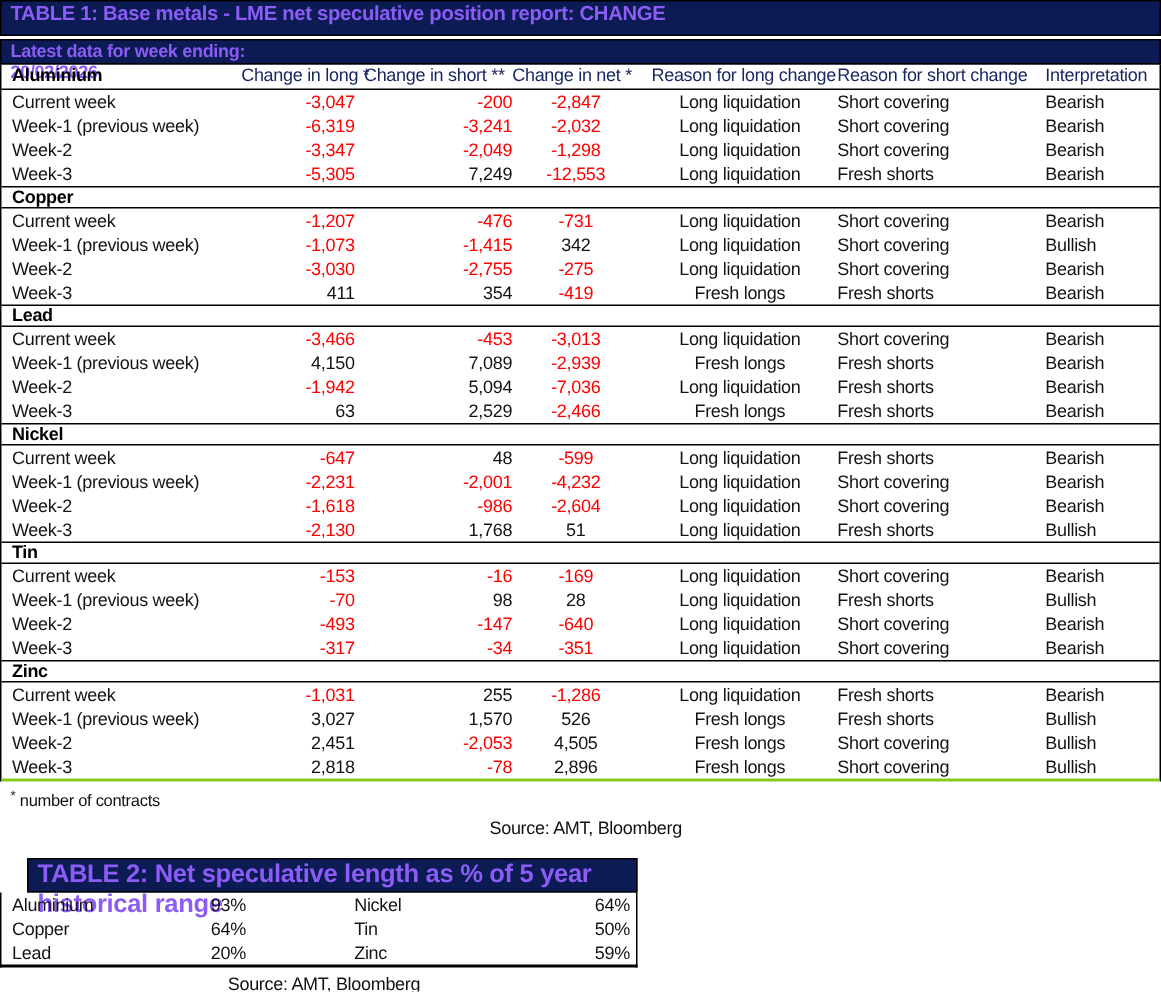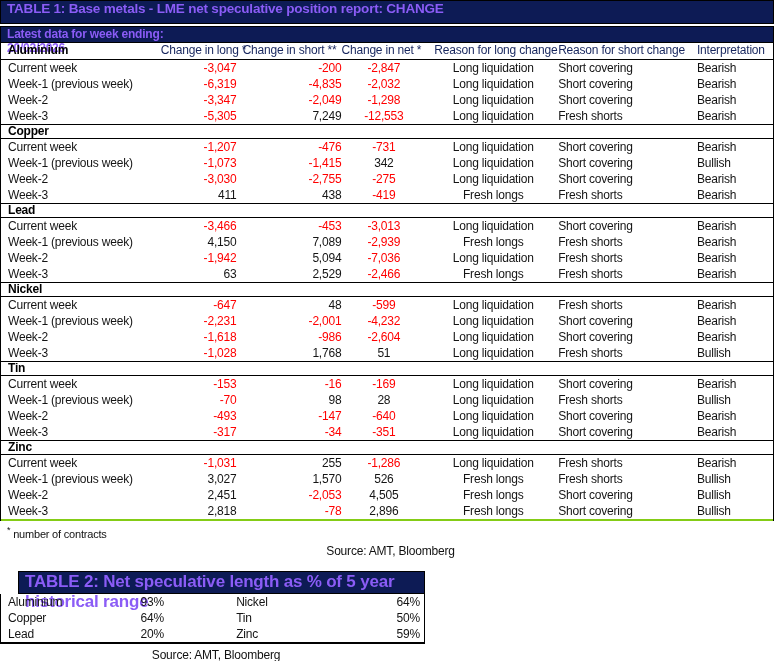--- a/index.html
+++ b/index.html
@@ -107,21 +107,21 @@
               <span class="c num neg">-3,047</span>
               <span class="c num neg">-200</span>
               <span class="c num neg">-2,847</span>
               <span class="c">Long liquidation</span>
               <span class="c">Short covering</span>
               <span class="c">Bearish</span>
             </div>
             <div class="row cols">
               <span class="c">Week-1 (previous week)</span>
               <span class="c num neg">-6,319</span>
-              <span class="c num neg">-4,835</span>
+              <span class="c num neg">-3,241</span>
               <span class="c num neg">-2,032</span>
               <span class="c">Long liquidation</span>
               <span class="c">Short covering</span>
               <span class="c">Bearish</span>
             </div>
             <div class="row cols">
               <span class="c">Week-2</span>
               <span class="c num neg">-3,347</span>
               <span class="c num neg">-2,049</span>
               <span class="c num neg">-1,298</span>
@@ -164,21 +164,21 @@
               <span class="c num neg">-3,030</span>
               <span class="c num neg">-2,755</span>
               <span class="c num neg">-275</span>
               <span class="c">Long liquidation</span>
               <span class="c">Short covering</span>
               <span class="c">Bearish</span>
             </div>
             <div class="row cols">
               <span class="c">Week-3</span>
               <span class="c num">411</span>
-              <span class="c num">438</span>
+              <span class="c num">354</span>
               <span class="c num neg">-419</span>
               <span class="c">Fresh longs</span>
               <span class="c">Fresh shorts</span>
               <span class="c">Bearish</span>
             </div>
           </div>
           <div class="name-row"><span class="metal-name">Lead</span></div>
           <div class="rows-block">
             <div class="row cols">
               <span class="c">Current week</span>
@@ -241,21 +241,21 @@
               <span class="c">Week-2</span>
               <span class="c num neg">-1,618</span>
               <span class="c num neg">-986</span>
               <span class="c num neg">-2,604</span>
               <span class="c">Long liquidation</span>
               <span class="c">Short covering</span>
               <span class="c">Bearish</span>
             </div>
             <div class="row cols">
               <span class="c">Week-3</span>
-              <span class="c num neg">-1,028</span>
+              <span class="c num neg">-2,130</span>
               <span class="c num">1,768</span>
               <span class="c num">51</span>
               <span class="c">Long liquidation</span>
               <span class="c">Fresh shorts</span>
               <span class="c">Bullish</span>
             </div>
           </div>
           <div class="name-row"><span class="metal-name">Tin</span></div>
           <div class="rows-block">
             <div class="row cols">

